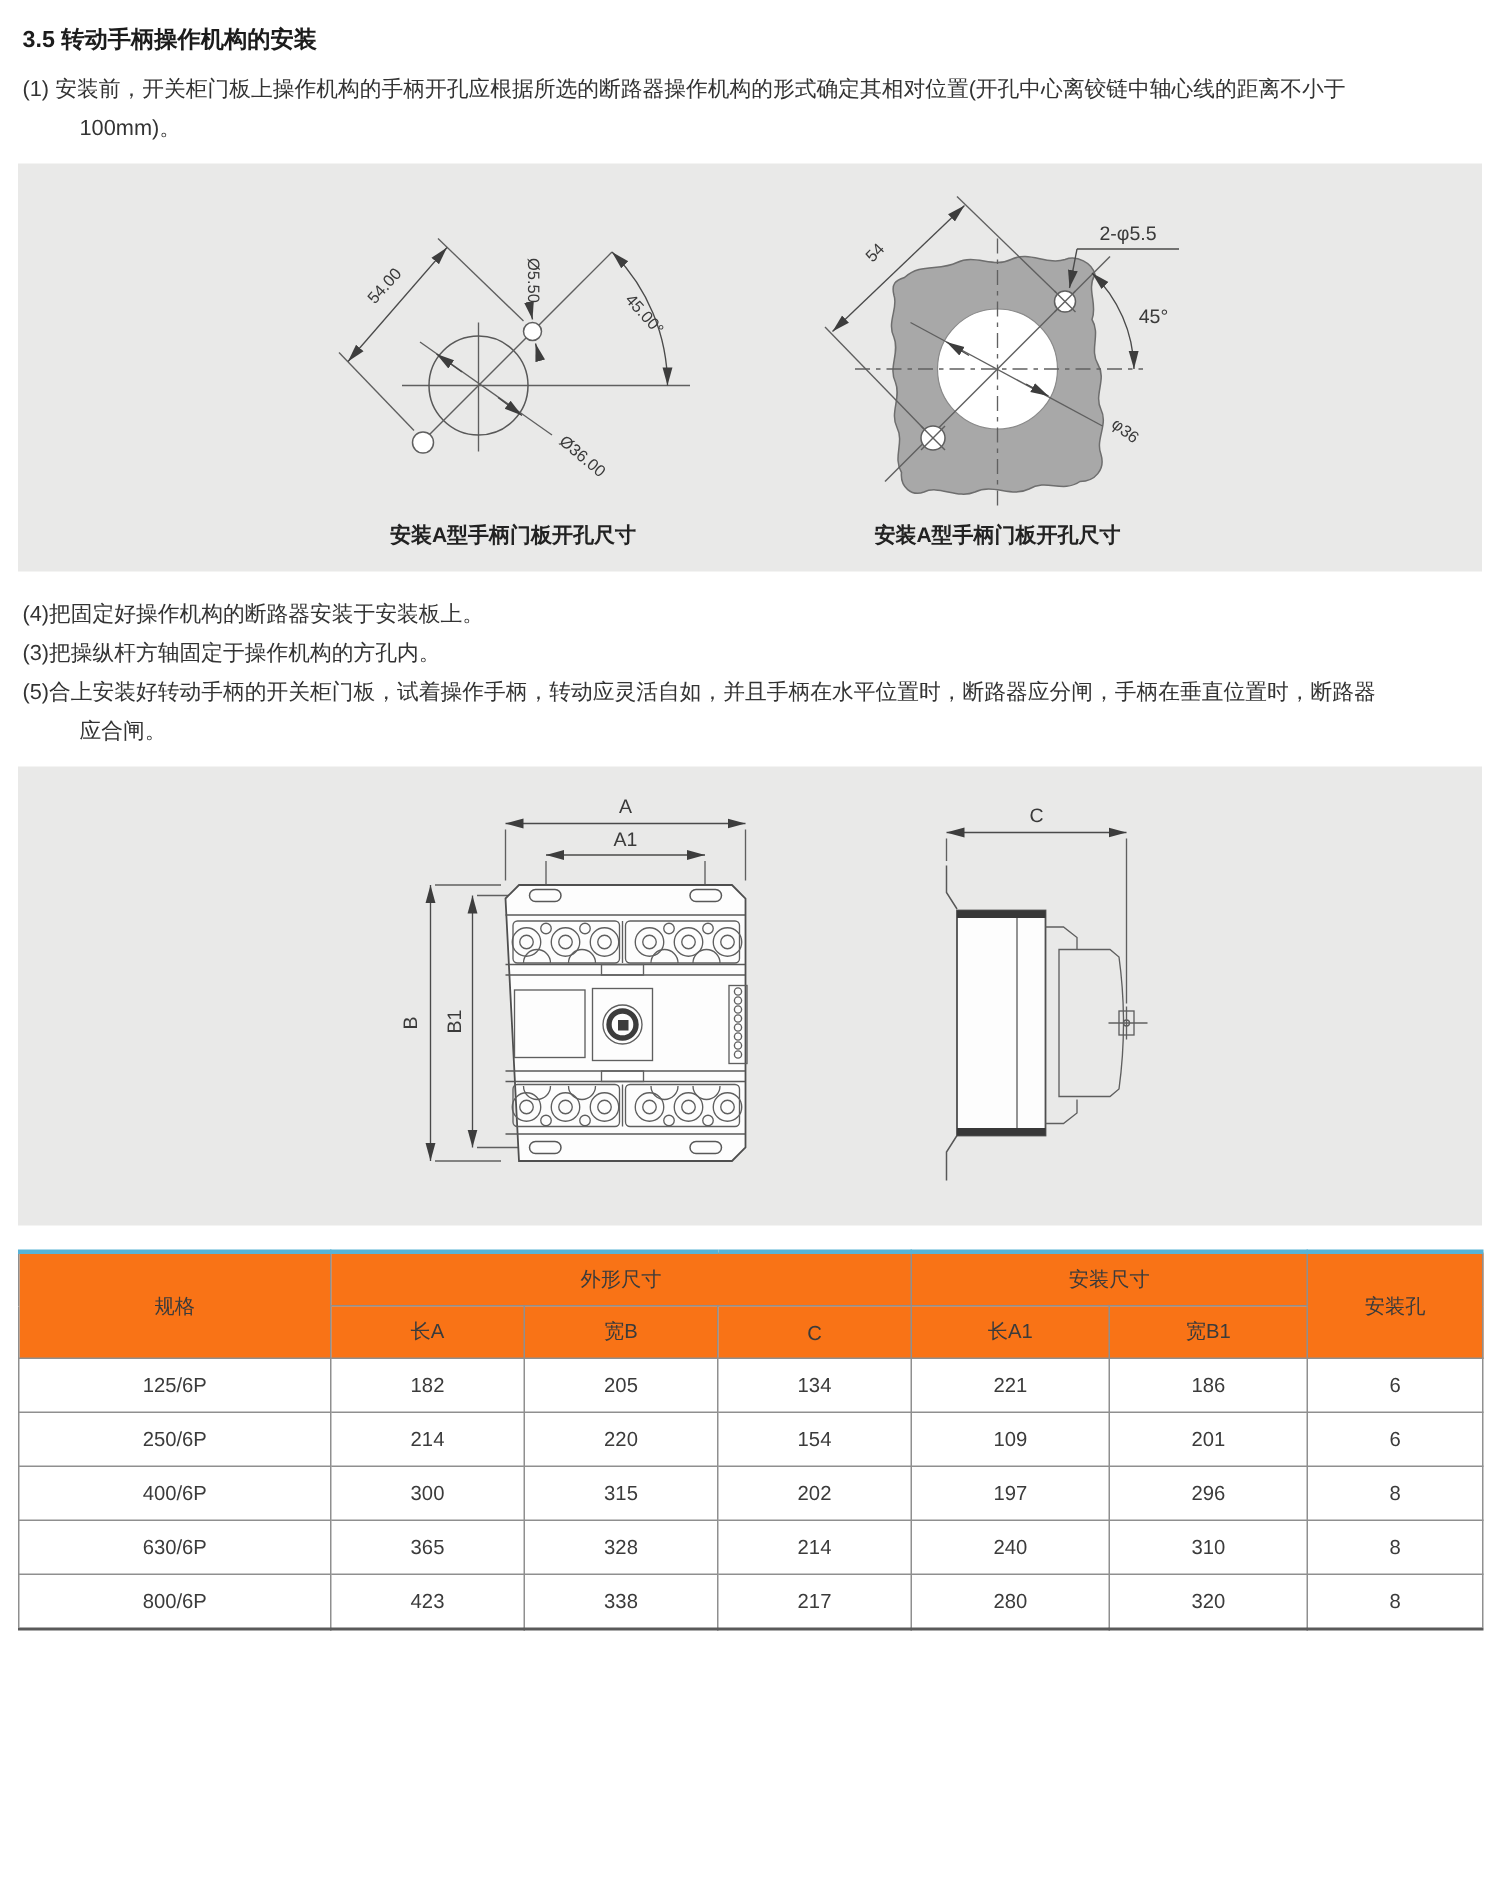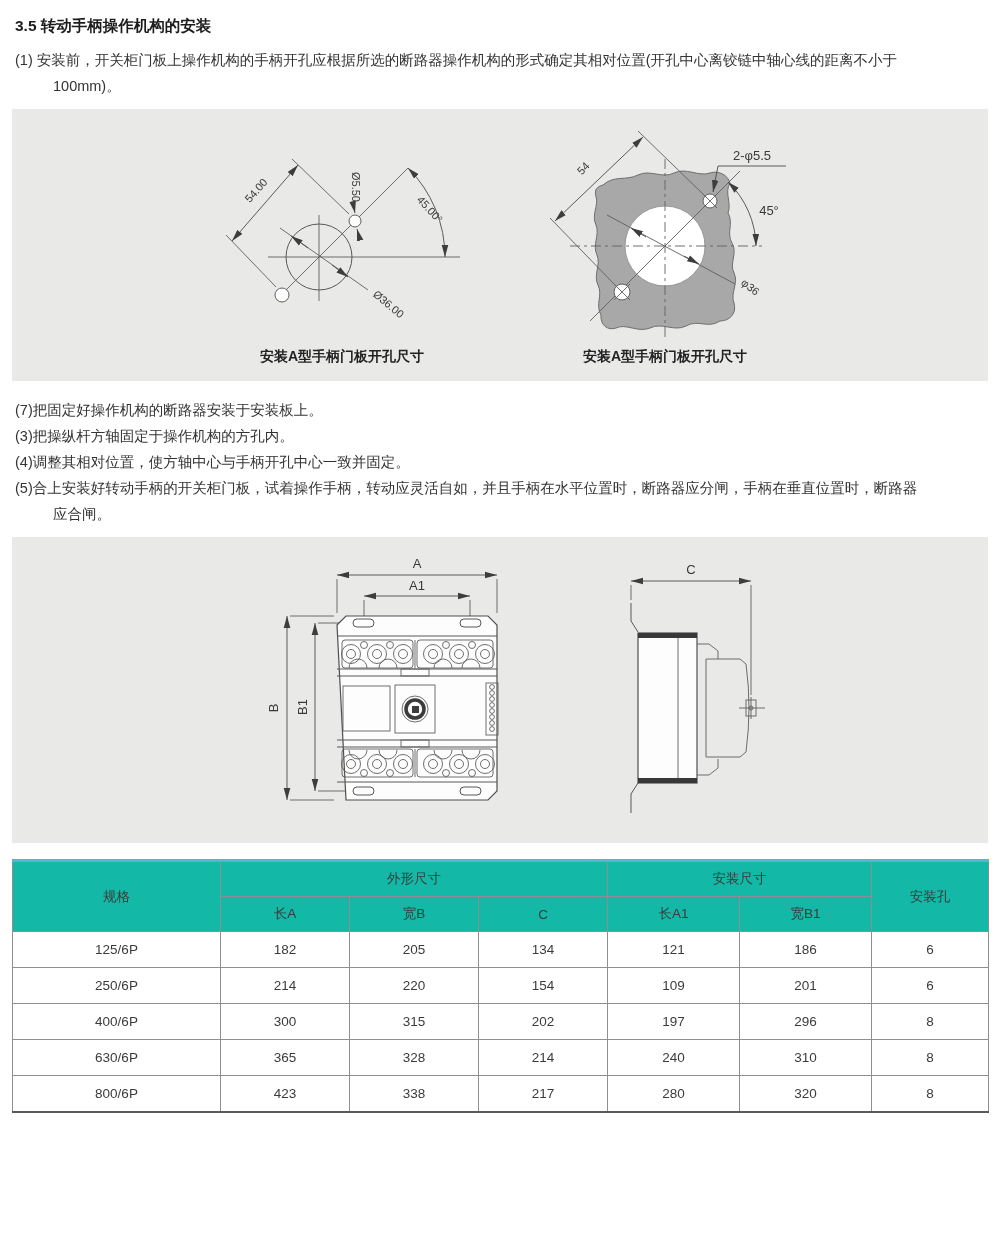--- a/index.html
+++ b/index.html
@@ -49,21 +49,21 @@
   table.dims{
     border-collapse:collapse; width:976px; margin:16px 0 0 0;
     font-size:13.5px; color:#3b3b3b; table-layout:fixed;
     border-top:3px solid #58b3d6; border-bottom:2px solid #5a5a5a;
     border-left:1px solid #8f8f8f; border-right:1px solid #8f8f8f;
   }
   table.dims th, table.dims td{
     border:1px solid #8f8f8f; text-align:center; vertical-align:middle;
     font-weight:normal; padding:0; height:35px; background:#ffffff;
   }
-  table.dims thead th{background:#14b8a6; height:34px;}
+  table.dims thead th{background:#f97316; height:34px;}
 </style>
 </head>
 <body>
 
 <div class="page">
 
   <div class="sec-heading">3.5 转动手柄操作机构的安装</div>
 
 
   <p class="step">(1) 安装前，开关柜门板上操作机构的手柄开孔应根据所选的断路器操作机构的形式确定其相对位置(开孔中心离铰链中轴心线的距离不小于100mm)。</p>
@@ -147,23 +147,22 @@
 
         <path class="dim" d="M 716 73 A 91 91 0 0 1 744 137" marker-start="url(#m1)" marker-end="url(#m1)"></path>
         <text class="t13" x="757" y="106" text-anchor="middle">45°</text>
 
         <text class="cap" x="653" y="252" text-anchor="middle">安装A型手柄门板开孔尺寸</text>
       </g>
     </svg>
   </div>
 
   <div class="steps-block">
-    <p class="step">(7)把固定好操作机构的断路器安装于安装板上。</p>
+    <p class="step">(4)把固定好操作机构的断路器安装于安装板上。</p>
     <p class="step">(3)把操纵杆方轴固定于操作机构的方孔内。</p>
-    <p class="step">(4)调整其相对位置，使方轴中心与手柄开孔中心一致并固定。</p>
     <p class="step">(5)合上安装好转动手柄的开关柜门板，试着操作手柄，转动应灵活自如，并且手柄在水平位置时，断路器应分闸，手柄在垂直位置时，断路器应合闸。</p>
   </div>
 
 
   <div class="panel">
     <svg width="976" height="306" viewBox="0 0 976 306">
       <defs>
         <marker id="m2" markerUnits="userSpaceOnUse" markerWidth="12" markerHeight="8" viewBox="0 0 12 8" refX="12" refY="4" orient="auto-start-reverse">
           <path class="arr" d="M12,4 L0,0.7 L0,7.3 Z"></path>
         </marker>
@@ -333,21 +332,21 @@
         <th>长A1</th>
         <th>宽B1</th>
       </tr>
     </thead>
     <tbody>
       <tr>
         <td>125/6P</td>
         <td>182</td>
         <td>205</td>
         <td>134</td>
-        <td>121</td>
+        <td>221</td>
         <td>186</td>
         <td>6</td>
       </tr>
       <tr>
         <td>250/6P</td>
         <td>214</td>
         <td>220</td>
         <td>154</td>
         <td>109</td>
         <td>201</td>

